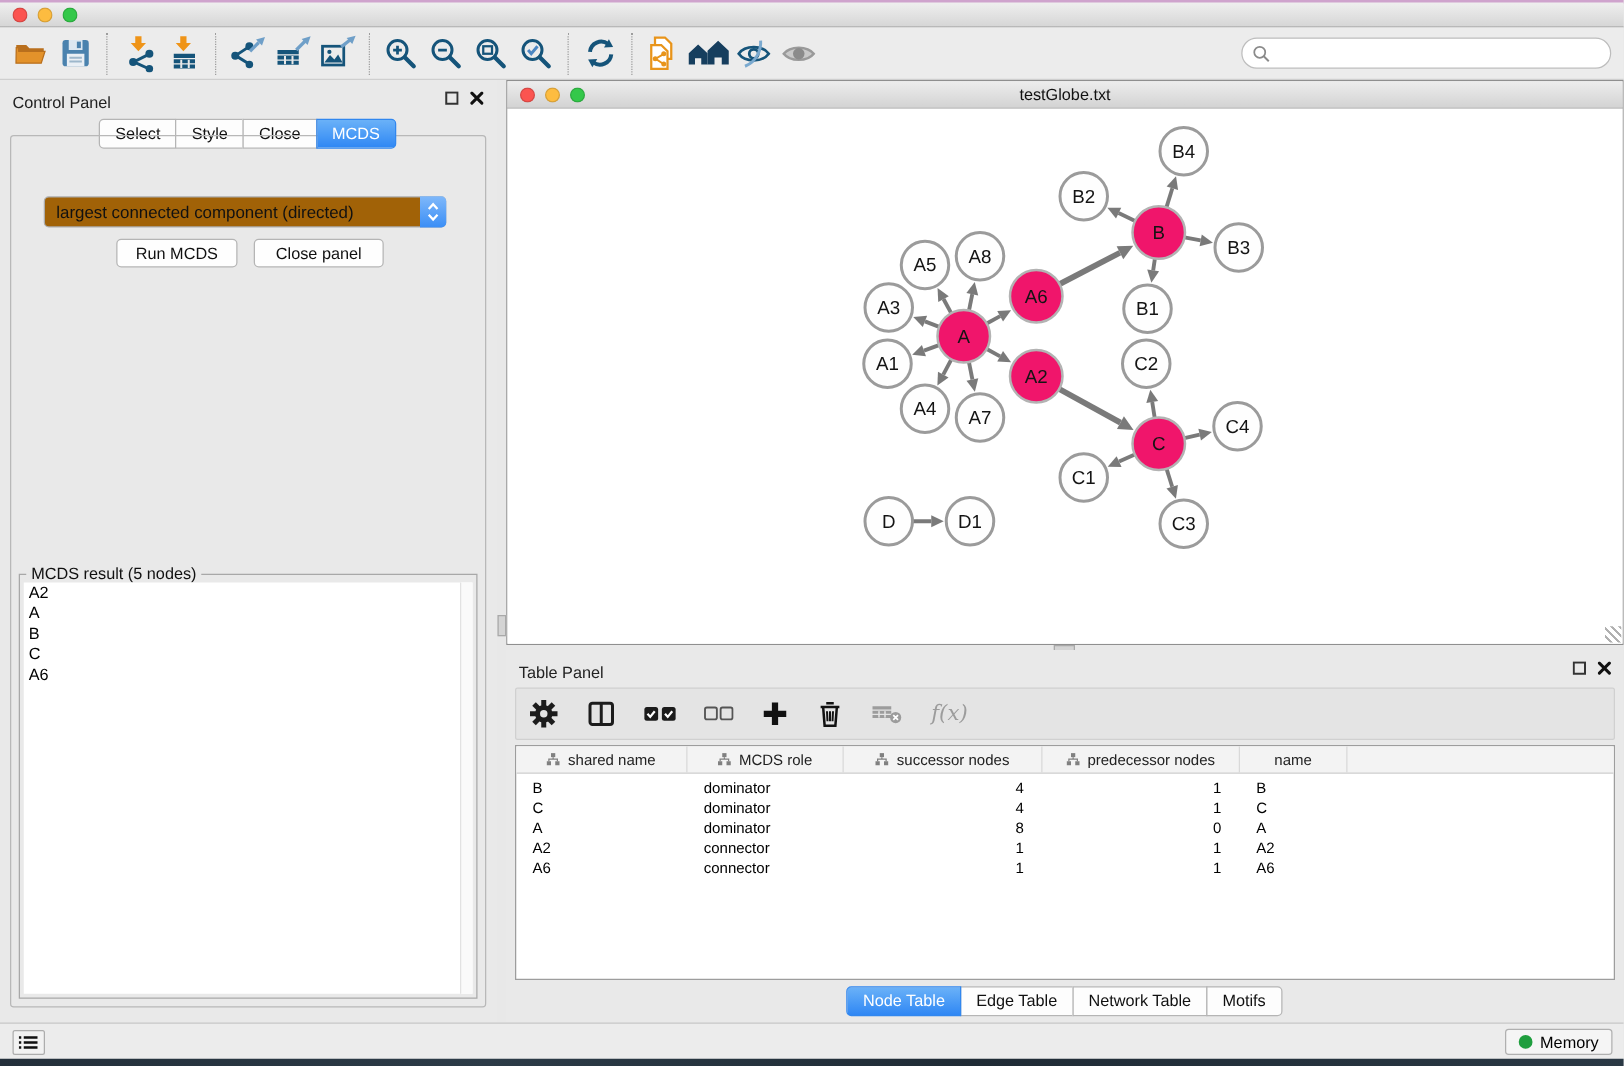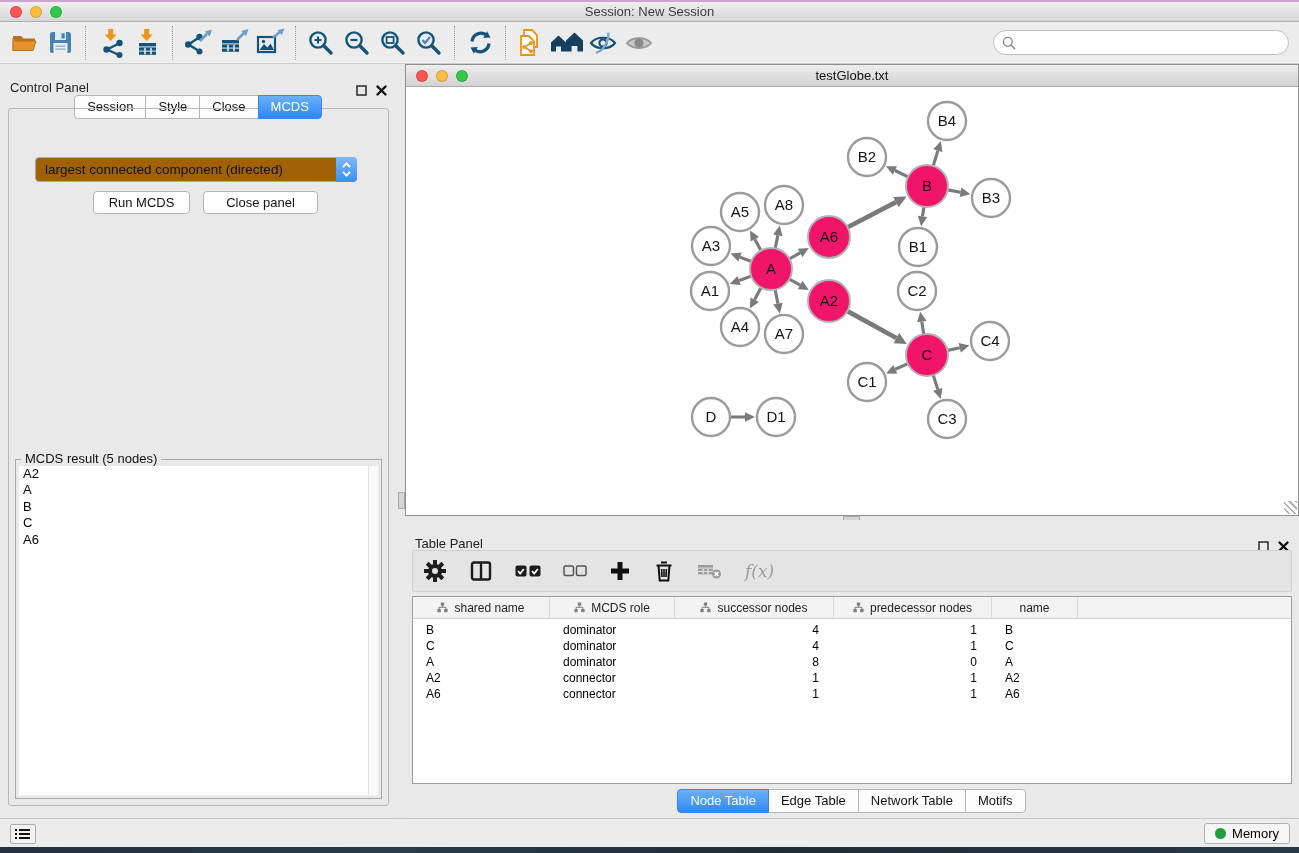--- a/index.html
+++ b/index.html
@@ -36,21 +36,21 @@
   .tb-sep { width:1px; height:34px; border-left:1px dotted #9d9d9d; margin:0 7px; }
   .search-wrap {
     position:absolute; right:10px; top:8px; width:296px; height:25px;
     background:#fff; border:1px solid #bdbdbd; border-radius:13px;
     display:flex; align-items:center; padding-left:8px;
   }
   .search-wrap input { border:none; outline:none; background:transparent; font-size:13px; flex:1; margin-left:5px; font-family:"Liberation Sans",sans-serif; }
 
   
   .control-panel { position:absolute; left:0; top:64px; width:397px; height:754px; background:#e9e9e9; }
-  .panel-head { position:absolute; left:0; top:16px; width:100%; height:26px; display:flex; align-items:flex-start; }
+  .panel-head { position:absolute; left:0; top:4px; width:100%; height:26px; display:flex; align-items:center; }
   .panel-title { font-size:13px; color:#222; margin-left:10px; }
   .panel-head-icons { position:absolute; right:10px; top:5px; display:flex; gap:9px; align-items:center; }
   .tabs-row { position:absolute; left:0; top:31px; width:100%; display:flex; justify-content:center; }
   .tab {
     border:1px solid #b5b5b5; background:#fdfdfd; font-size:13px; color:#111;
     padding:3px 12px 4px; margin-left:-1px; cursor:default; position:relative;
   }
   .tab:first-child { border-radius:4px 0 0 4px; }
   .tab:last-child  { border-radius:0 4px 4px 0; }
   .tab.active { background:linear-gradient(#6ab1f8,#2f87f4); border-color:#3187ef; color:#fff; z-index:1; }
@@ -68,21 +68,21 @@
     position:absolute; right:-1px; top:-1px; width:21px; height:25px;
     background:linear-gradient(#7fb8fa,#3a8ef6); border-radius:0 4px 4px 0;
     display:flex; align-items:center; justify-content:center;
   }
   .cp-btn {
     position:absolute; top:82px; height:23px; background:#fefefe;
     border:1px solid #b5b5b5; border-radius:4px; font-size:13px; color:#111;
     text-align:center; line-height:21px;
   }
   #run-btn { left:84px; width:97px; }
-  #close-btn { left:194px; width:115px; }
+  #close-btn { left:194px; width:104px; }
   .groupbox {
     position:absolute; left:6px; top:350px; width:367px; height:340px;
     border:1px solid #a8a8a8;
   }
   .group-label {
     position:absolute; top:-9px; left:5px; background:#e9e9e9;
     padding:0 4px; font-size:13px; color:#111;
   }
   .result-list {
     position:absolute; left:3px; top:6px; right:3px; bottom:3px; background:#fff;
@@ -160,21 +160,20 @@
 <body>
 
 <div class="desktop-edge-top"></div>
 
 <div class="titlebar">
   <div class="traffic">
     <div class="light red"></div>
     <div class="light yellow"></div>
     <div class="light green"></div>
   </div>
-  <div class="win-title">Session: New Session</div>
 </div>
 
 <div class="toolbar">
   <div class="tb-btn">
     <svg class="icon-glyph" width="28" height="28" viewBox="0 0 28 28">
         <path d="M3 7 h8 l2.5 2.5 H25 v4 H3 z" fill="#b96f1d"></path>
         <path d="M5 12 h21 l-3 9.5 H2.8 L3 9 h1.6 z" fill="#e3922a" stroke="#b96f1d" stroke-width="1"></path>
       </svg>
   </div>
   <div class="tb-btn">
@@ -346,21 +345,21 @@
     <div class="panel-head-icons">
       <svg width="11" height="11" viewBox="0 0 11 11">
           <rect x="1" y="1" width="9" height="9" fill="none" stroke="#333" stroke-width="1.6"></rect>
         </svg>
       <svg width="11" height="11" viewBox="0 0 11 11">
           <path d="M1.5 1.5 L9.5 9.5 M9.5 1.5 L1.5 9.5" stroke="#111" stroke-width="2.4" stroke-linecap="round"></path>
         </svg>
     </div>
   </div>
   <div class="tabs-row" id="cp-tabs">
-      <div class="tab">Session</div>
+      <div class="tab">Select</div>
       <div class="tab">Style</div>
       <div class="tab">Close</div>
       <div class="tab active">MCDS</div>
     </div>
   <div class="cp-box">
     <div class="dropdown">
       <span>largest connected component (directed)</span>
       <div class="dd-spinner">
         <svg width="11" height="17" viewBox="0 0 11 17">
             <path d="M2 6.2 L5.5 2.4 L9 6.2" fill="none" stroke="#fff" stroke-width="1.8"></path>

